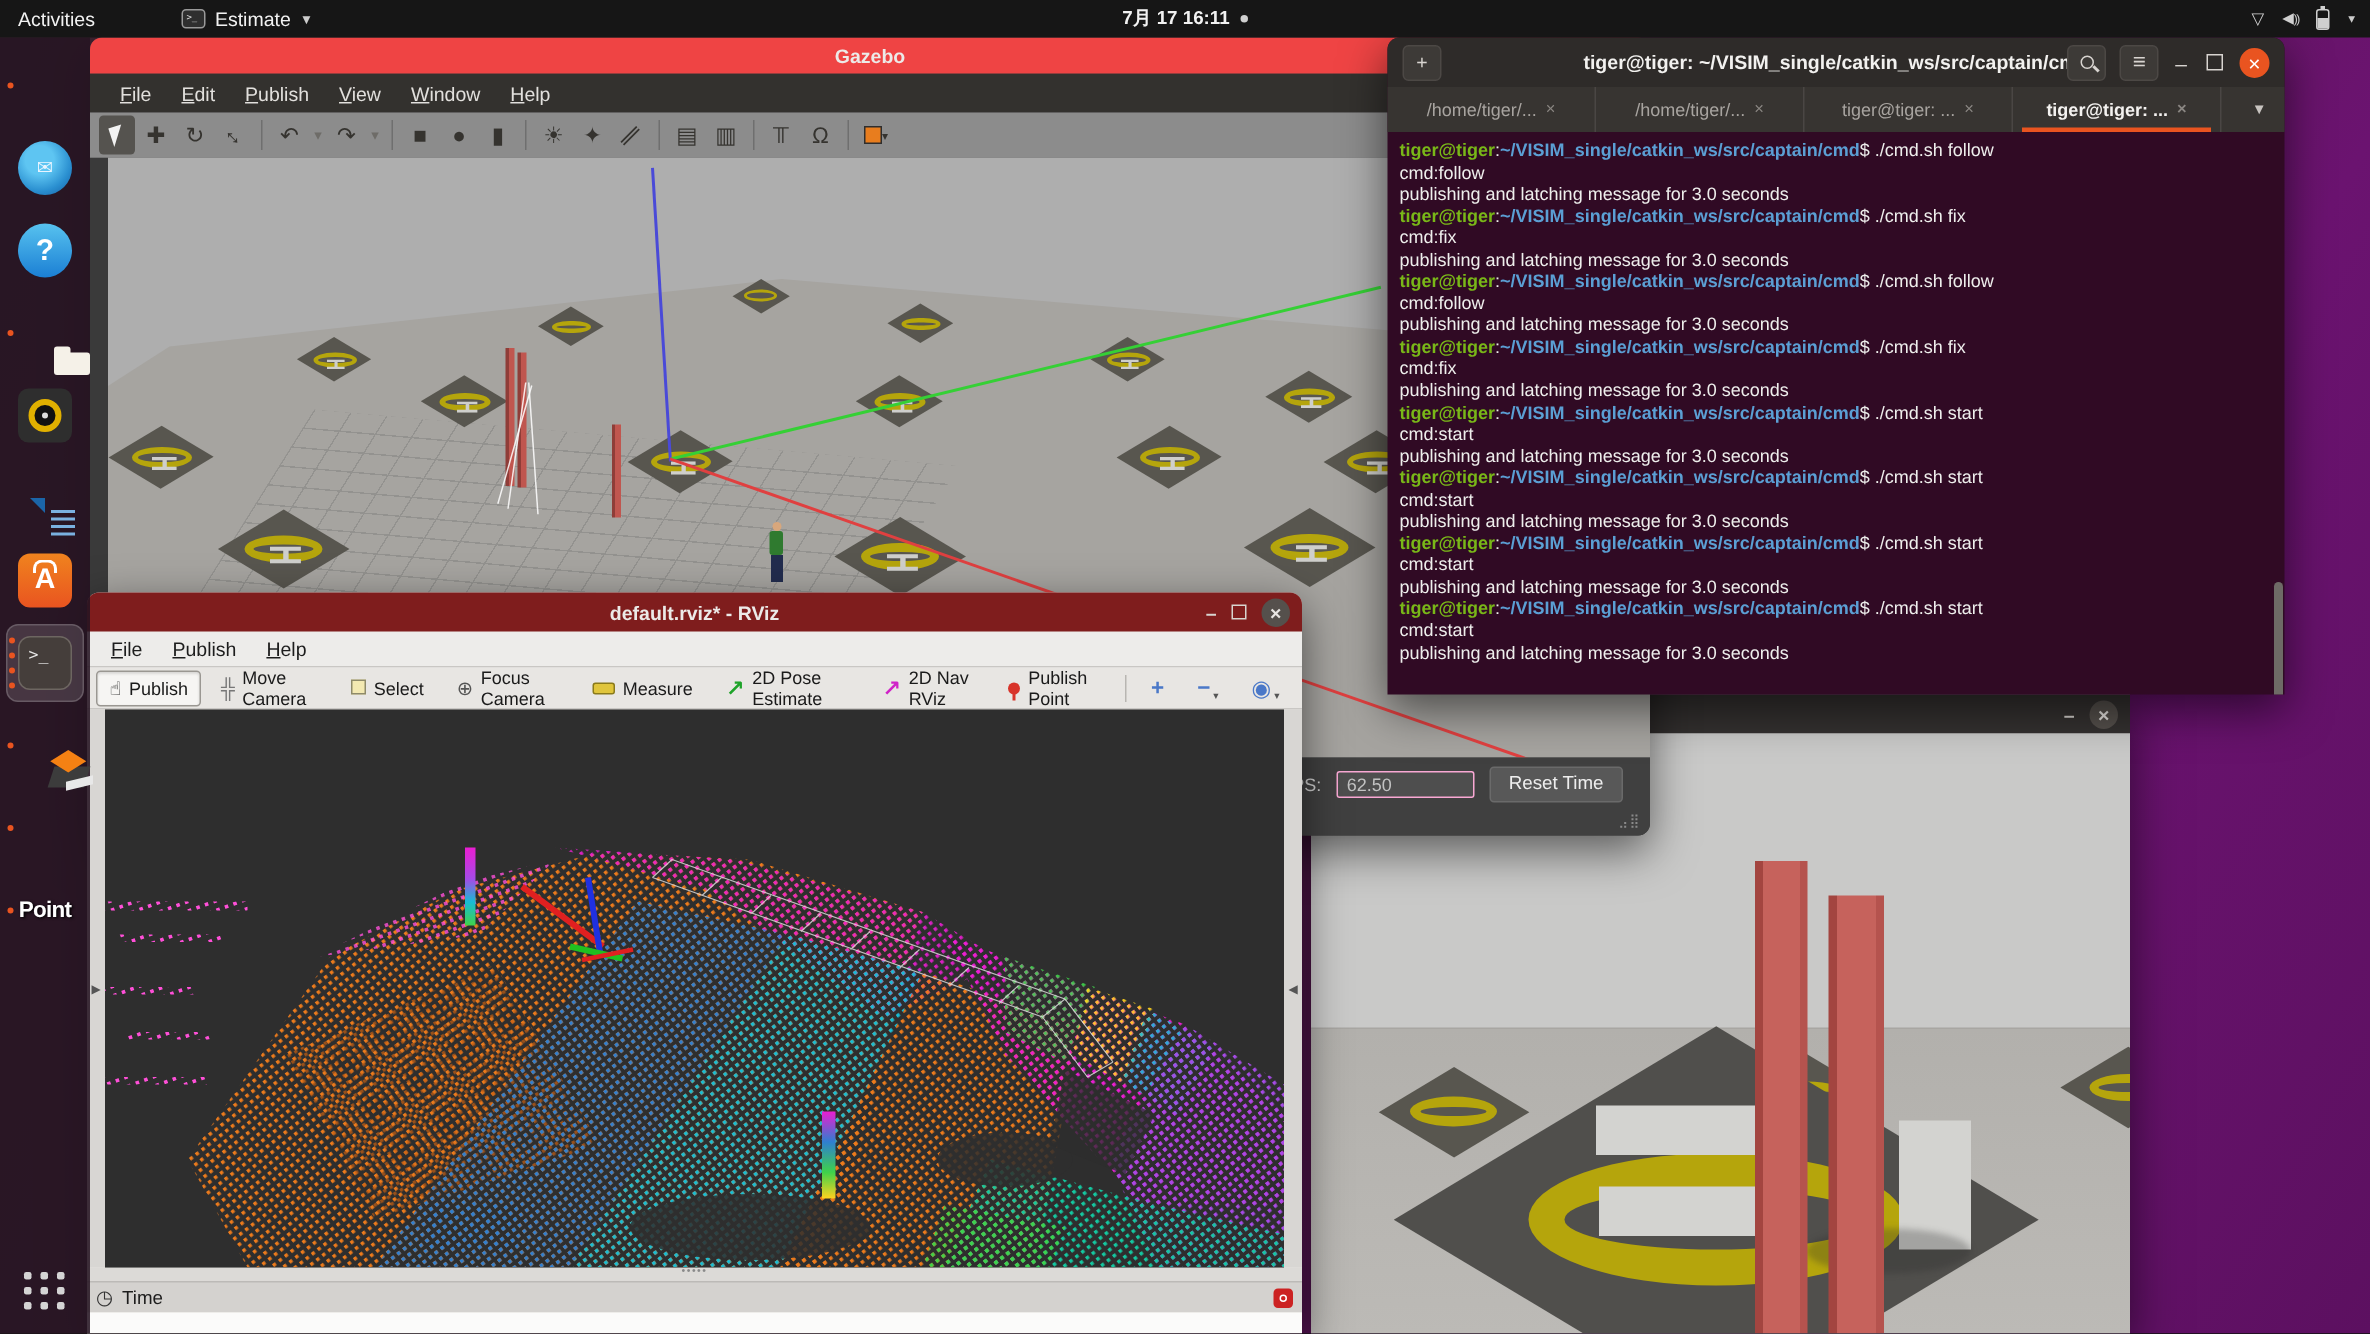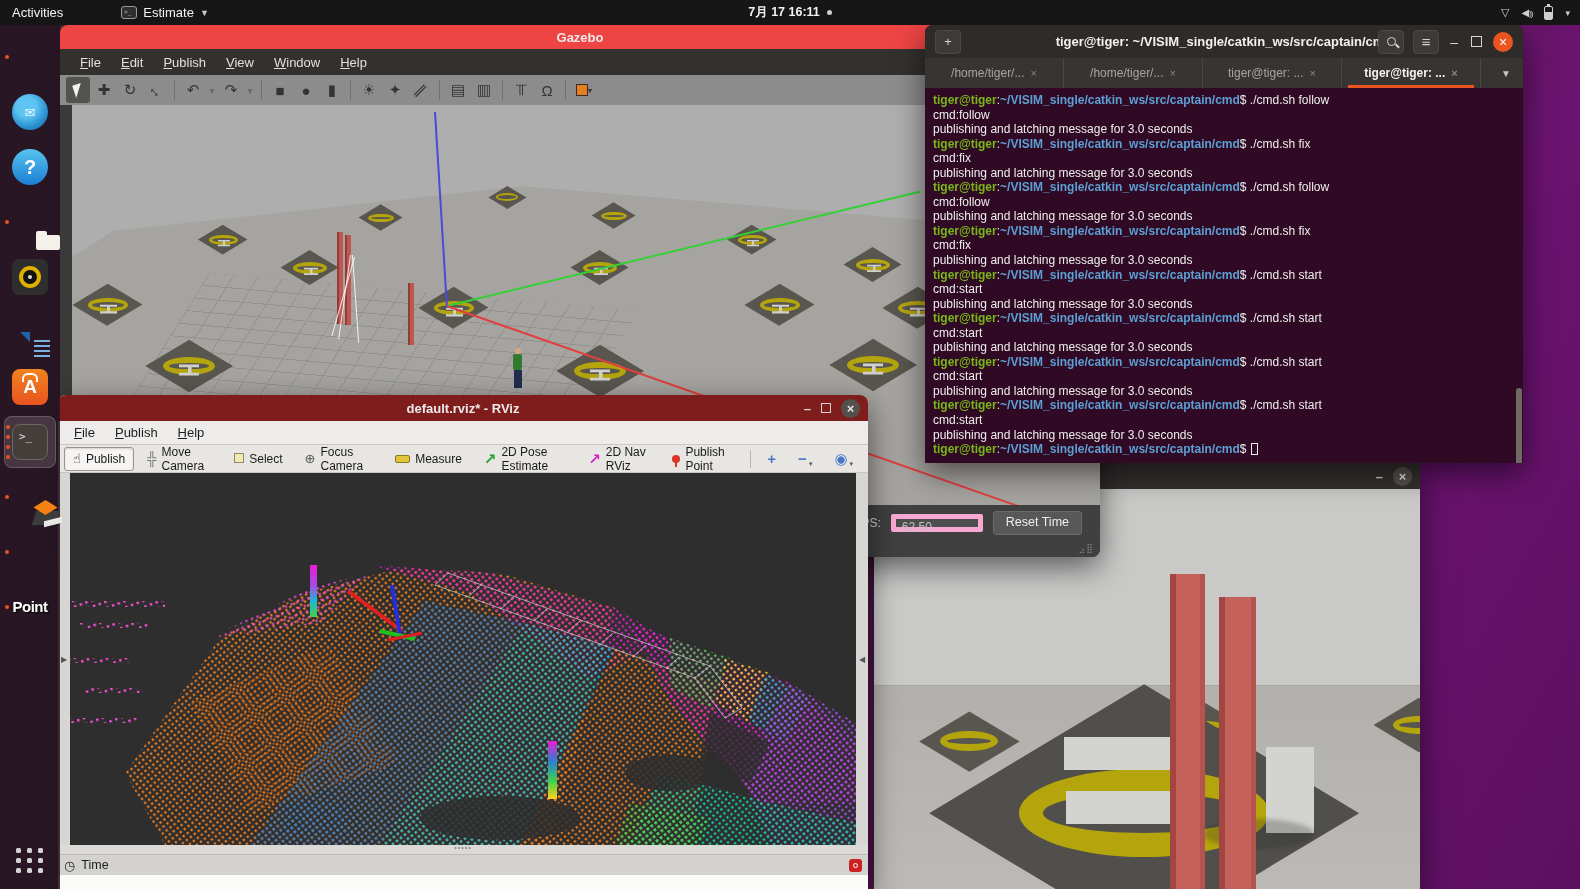--- a/index.html
+++ b/index.html
@@ -90,21 +90,21 @@
   .axis{position:absolute;transform-origin:0 0;}
   .gz-pillar{position:absolute;width:6px;background:linear-gradient(90deg,#8f3d38 0 35%,#c0564f 35%);}
   .wire{position:absolute;width:1px;background:rgba(255,255,255,.85);transform-origin:top center;}
   #gz-person{position:absolute;left:452px;top:243px;width:12px;height:44px;}
   #gz-person .head{position:absolute;left:3px;top:0;width:6px;height:6px;border-radius:50%;background:#d8a77c;}
   #gz-person .body{position:absolute;left:1px;top:6px;width:9px;height:16px;background:#2f7a2f;border-radius:2px;}
   #gz-person .legs{position:absolute;left:2px;top:22px;width:8px;height:18px;background:#222c4e;}
   #gz-bottom{position:relative;height:52px;background:#404040;border-radius:0 0 8px 8px;}
   #gz-status{position:absolute;right:18px;top:6px;display:flex;align-items:center;gap:10px;}
   #gz-status .fps-label{color:#cfcfcf;font-size:12px;}
-  #gz-status .fps-value{width:92px;height:18px;background:#4e4e4e;border:5px solid #f9a8d4;border-radius:2px;color:#c2c2c2;font-size:12px;padding:1px 6px;}
+  #gz-status .fps-value{width:92px;height:18px;background:#4e4e4e;border:1px solid #f9a8d4;border-radius:2px;color:#c2c2c2;font-size:12px;padding:1px 6px;}
   #gz-status .reset-btn{height:24px;background:#585858;border:1px solid #6a6a6a;border-radius:3px;color:#eeeeee;font-size:12.5px;padding:3px 12px;}
   #gz-grip{position:absolute;right:6px;bottom:4px;color:#8a8a8a;font-size:9px;letter-spacing:1px;}
   
   #mousewin{left:874px;top:463px;width:546px;height:426px;z-index:1;background:#c8c8c8;}
   #mousewin .titlebar{height:26px;background:#343130;justify-content:flex-start;padding-left:16px;}
   #mw-scene{position:relative;width:100%;height:400px;overflow:hidden;background:#c9c9c8;}
   #mw-ground{position:absolute;left:0;top:196px;width:100%;height:204px;background:linear-gradient(180deg,#b2b0ac,#bcbab6);border-top:1px solid #a8a6a2;}
   .mw-pillar{position:absolute;background:linear-gradient(90deg,#a34540 0 16%,#c6625c 16% 86%,#b5534e 86%);}
   .mw-shadow{position:absolute;background:rgba(40,40,40,.28);border-radius:50%;filter:blur(2px);}
   .hbar{position:absolute;background:#d3d3d0;}
@@ -576,21 +576,20 @@
         <div class="tline">publishing and latching message for 3.0 seconds</div>
         <div class="tline"><span class="tp-user">tiger@tiger</span><span>:</span><span class="tp-path">~/VISIM_single/catkin_ws/src/captain/cmd</span><span>$ </span><span>./cmd.sh start</span></div>
         <div class="tline">cmd:start</div>
         <div class="tline">publishing and latching message for 3.0 seconds</div>
         <div class="tline"><span class="tp-user">tiger@tiger</span><span>:</span><span class="tp-path">~/VISIM_single/catkin_ws/src/captain/cmd</span><span>$ </span><span>./cmd.sh start</span></div>
         <div class="tline">cmd:start</div>
         <div class="tline">publishing and latching message for 3.0 seconds</div>
         <div class="tline"><span class="tp-user">tiger@tiger</span><span>:</span><span class="tp-path">~/VISIM_single/catkin_ws/src/captain/cmd</span><span>$ </span><span>./cmd.sh start</span></div>
         <div class="tline">cmd:start</div>
         <div class="tline">publishing and latching message for 3.0 seconds</div>
-        <div class="tline"><span class="tp-user">tiger@tiger</span><span>:</span><span class="tp-path">~/VISIM_single/catkin_ws/src/captain/cmd</span><span>$ </span><span></span><span class="cursor-block"></span></div>
       </div>
   </div>
 
   <div id="topbar">
     <span class="activities">Activities</span>
     <span class="appmenu">
       <span class="term-mini">&gt;_</span>
       <span>Estimate</span>
       <span class="caret">▼</span>
     </span>

